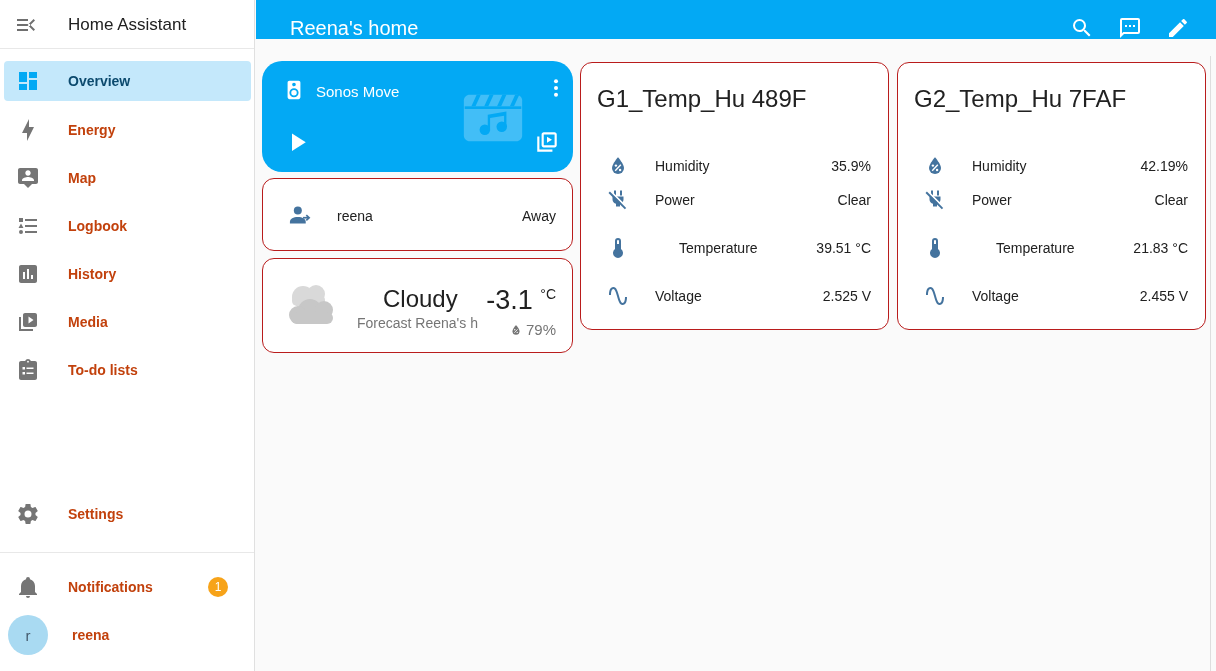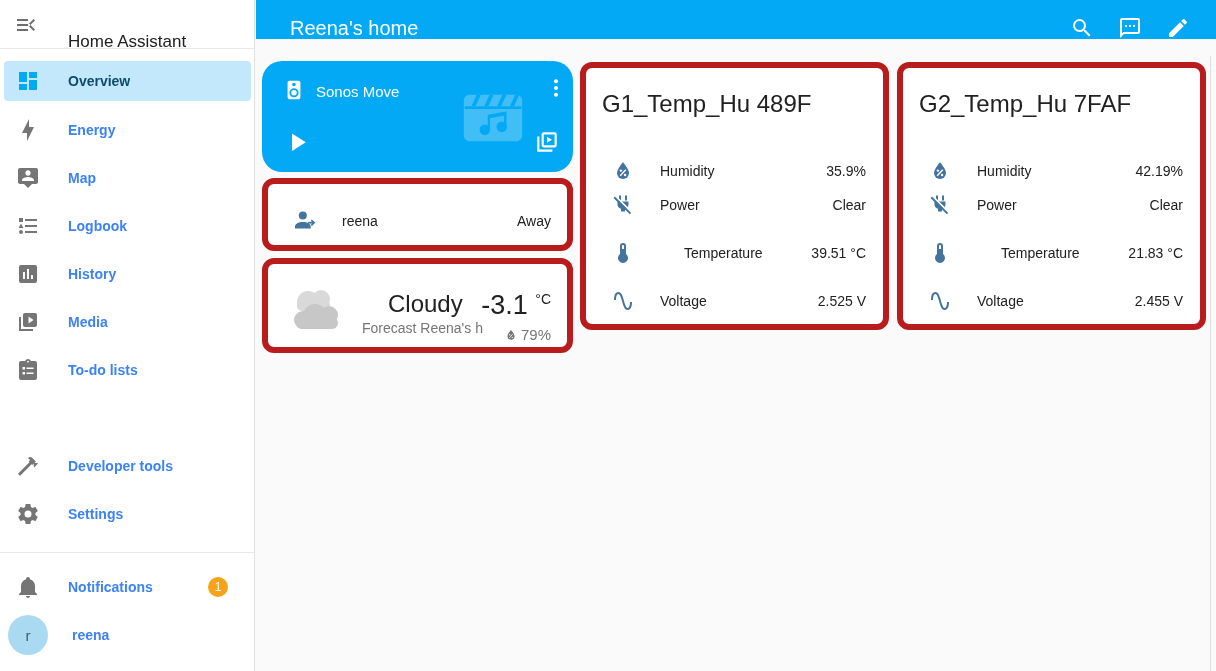--- a/index.html
+++ b/index.html
@@ -4,41 +4,41 @@
 <style>
   * { margin:0; padding:0; box-sizing:border-box; }
   html,body { width:1216px; height:671px; overflow:hidden; }
   body { font-family:"Liberation Sans","DejaVu Sans",sans-serif; background:#fafafa; position:relative; color:#212121; }
   svg { display:block; }
 
   
   .sidebar { position:absolute; left:0; top:0; width:255px; height:671px; background:#fff; border-right:1px solid #e0e0e0; z-index:3; }
   .sb-header { position:relative; height:49px; border-bottom:1px solid #e8e8e8; }
   .menu-btn { position:absolute; left:14px; top:13px; width:24px; height:24px; color:#6f6f6f; cursor:pointer; }
-  .sb-title { position:absolute; left:68px; top:17px; line-height:49px; font-size:17px; color:#212121; }
+  .sb-title { position:absolute; left:68px; top:0; line-height:49px; font-size:17px; color:#212121; }
   .sb-item { position:absolute; left:4px; width:247px; height:40px; border-radius:4px; display:flex; align-items:center; cursor:pointer; }
   .sb-item .ic { margin-left:12px; width:24px; height:24px; color:#757575; flex:0 0 24px; }
-  .sb-item .lb { margin-left:28px; font-size:14px; font-weight:bold; color:#3b82f6; }
+  .sb-item .lb { margin-left:28px; font-size:14px; font-weight:bold; color:#c2410c; }
   .sb-item.selected { background:#c4e8fb; }
   .sb-item.selected .ic { color:#03a9f4; }
   .sb-item.selected .lb { color:#0c4a6e; }
   .sb-divider { position:absolute; left:0; width:254px; height:0; border-top:1px solid #e8e8e8; }
   .badge { position:absolute; left:204px; top:10px; width:20px; height:20px; border-radius:50%; background:#f7a319; color:#fff; font-size:12px; display:flex; align-items:center; justify-content:center; }
   .avatar { margin-left:4px; width:40px; height:40px; border-radius:50%; background:#a9daf2; color:#44596b; font-size:15px; display:flex; align-items:center; justify-content:center; flex:0 0 40px; }
   .profile .lb { margin-left:24px; }
 
   
   .header { position:absolute; left:256px; top:0; width:960px; height:39px; background:#03a9f4; z-index:2; }
   .hd-title { position:absolute; left:34px; top:0; line-height:56px; font-size:20px; color:#fff; }
   .hd-btn { position:absolute; top:16px; width:24px; height:24px; color:#fff; cursor:pointer; }
 
   
   .main { position:absolute; left:256px; top:56px; width:960px; height:615px; background:#fafafa; }
   .scroll-line { position:absolute; left:954px; top:0; width:1px; height:615px; background:#dedede; }
-  .card { position:absolute; background:#fff; border:6px solid #b91c1c; border-radius:12px; }
+  .card { position:absolute; background:#fff; border:1px solid #b91c1c; border-radius:12px; }
 
   
   .media-card { left:6px; top:5px; width:311px; height:111px; background:#03a9f4; border:none; border-radius:20px; overflow:hidden; }
   .media-speaker { position:absolute; left:21px; top:18px; width:22px; height:22px; color:#fff; }
   .media-name { position:absolute; left:54px; top:22px; font-size:15px; color:#fff; }
   .media-menu { position:absolute; left:282px; top:15px; width:24px; height:24px; color:#fff; cursor:pointer; }
   .media-art { position:absolute; left:196px; top:22px; width:70px; height:66px; }
   .media-play { position:absolute; left:20px; top:66px; width:30px; height:30px; color:#fff; cursor:pointer; }
   .media-browse { position:absolute; left:272px; top:68px; width:26px; height:26px; color:#fff; cursor:pointer; }
 
@@ -132,28 +132,20 @@
   </div>
   <div class="sb-item" style="top:350px">
     <span class="ic">
         <svg viewBox="0 0 24 24" fill="currentColor" fill-rule="evenodd">
           <path d="M19,3H14.82C14.4,1.84 13.3,1 12,1C10.7,1 9.6,1.84 9.18,3H5C3.9,3 3,3.9 3,5V20C3,21.1 3.9,22 5,22H19C20.1,22 21,21.1 21,20V5C21,3.9 20.1,3 19,3M12,2.75A0.9,0.9 0 0,1 12.9,3.65A0.9,0.9 0 0,1 12,4.55A0.9,0.9 0 0,1 11.1,3.65A0.9,0.9 0 0,1 12,2.75M6.5,9H9V11.5H6.5V9M10.5,9.5H17.5V11H10.5V9.5M6.5,14H9V16.5H6.5V14M10.5,14.5H17.5V16H10.5V14.5Z"></path>
         </svg>
       </span>
     <span class="lb">To-do lists</span>
   </div>
 
-  <div class="sb-item" style="top:446px">
-    <span class="ic">
-        <svg viewBox="0 0 24 24" fill="currentColor">
-          <path d="M2,19.63L13.43,8.2L12.72,7.5L14.14,6.07L12,3.89C13.2,2.7 15.09,2.7 16.27,3.89L19.87,7.5L18.45,8.91H21.29L22,9.62L18.45,13.21L17.74,12.5V9.62L16.27,11.04L15.56,10.33L4.13,21.76L2,19.63Z"></path>
-        </svg>
-      </span>
-    <span class="lb">Developer tools</span>
-  </div>
   <div class="sb-item" style="top:494px">
     <span class="ic">
         <svg viewBox="0 0 24 24" fill="currentColor">
           <path d="M12,15.5A3.5,3.5 0 0,1 8.5,12A3.5,3.5 0 0,1 12,8.5A3.5,3.5 0 0,1 15.5,12A3.5,3.5 0 0,1 12,15.5M19.43,12.97C19.47,12.65 19.5,12.33 19.5,12C19.5,11.67 19.47,11.34 19.43,11L21.54,9.37C21.73,9.22 21.78,8.95 21.66,8.73L19.66,5.27C19.54,5.05 19.27,4.96 19.05,5.05L16.56,6.05C16.04,5.66 15.5,5.32 14.87,5.07L14.5,2.42C14.46,2.18 14.25,2 14,2H10C9.75,2 9.54,2.18 9.5,2.42L9.13,5.07C8.5,5.32 7.96,5.66 7.44,6.05L4.95,5.05C4.73,4.96 4.46,5.05 4.34,5.27L2.34,8.73C2.21,8.95 2.27,9.22 2.46,9.37L4.57,11C4.53,11.34 4.5,11.67 4.5,12C4.5,12.33 4.53,12.65 4.57,12.97L2.46,14.63C2.27,14.78 2.21,15.05 2.34,15.27L4.34,18.73C4.46,18.95 4.73,19.03 4.95,18.95L7.44,17.94C7.96,18.34 8.5,18.68 9.13,18.93L9.5,21.58C9.54,21.82 9.75,22 10,22H14C14.25,22 14.46,21.82 14.5,21.58L14.87,18.93C15.5,18.67 16.04,18.34 16.56,17.94L19.05,18.95C19.27,19.03 19.54,18.95 19.66,18.73L21.66,15.27C21.78,15.05 21.73,14.78 21.54,14.63L19.43,12.97Z"></path>
         </svg>
       </span>
     <span class="lb">Settings</span>
   </div>
 
   <div class="sb-divider" style="top:552px"></div>

